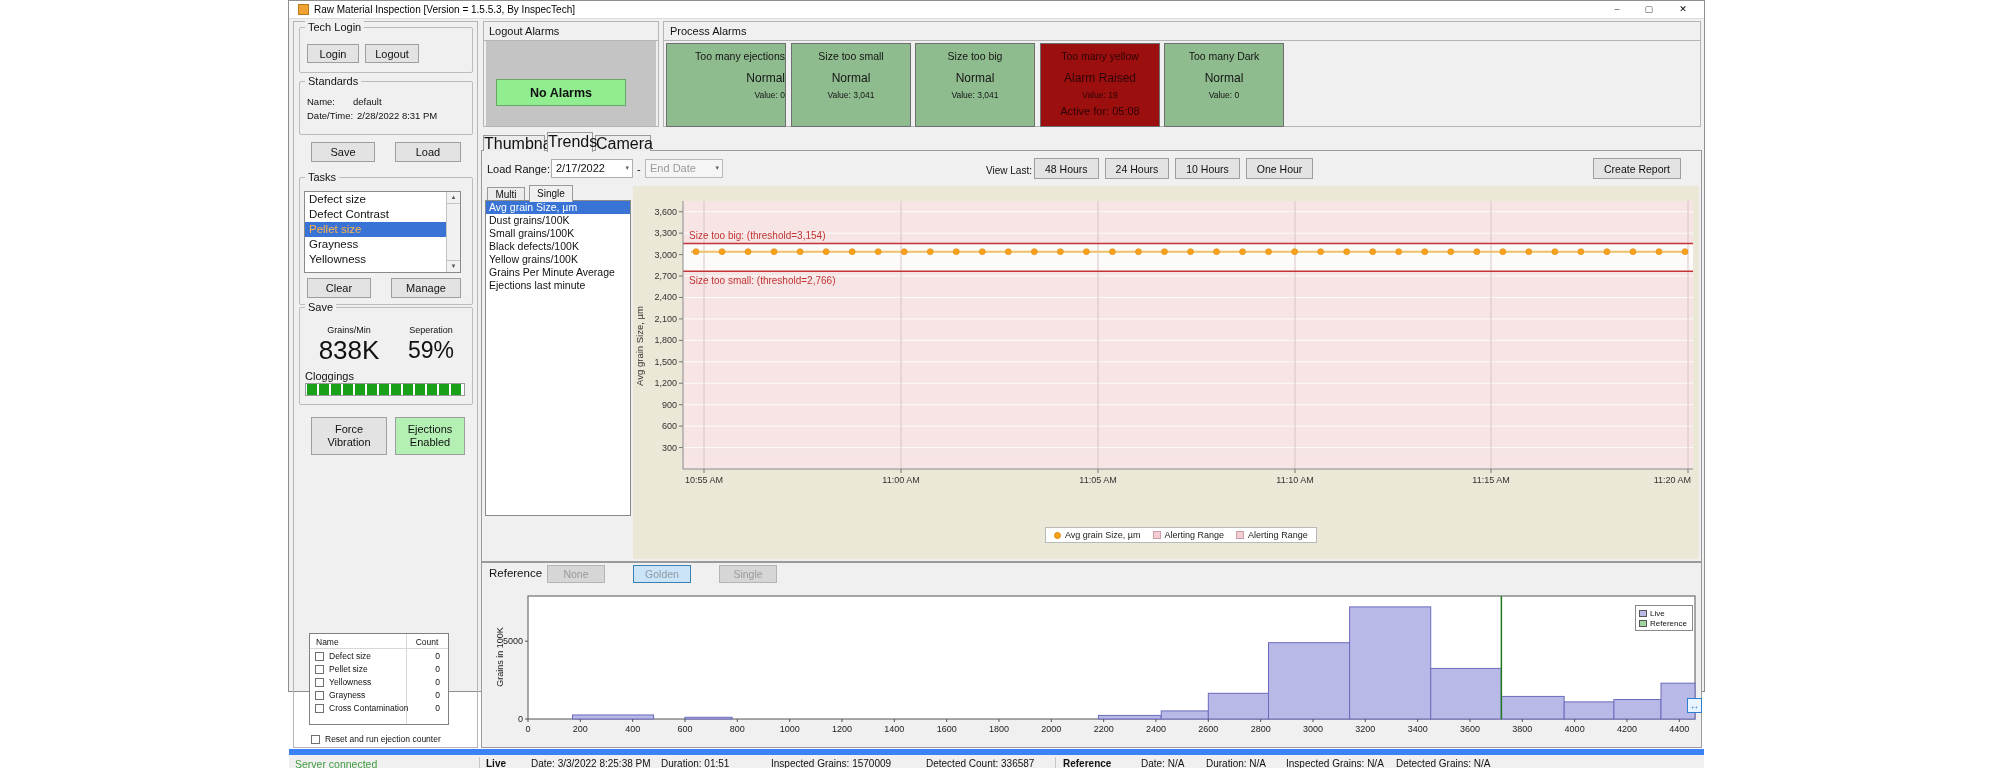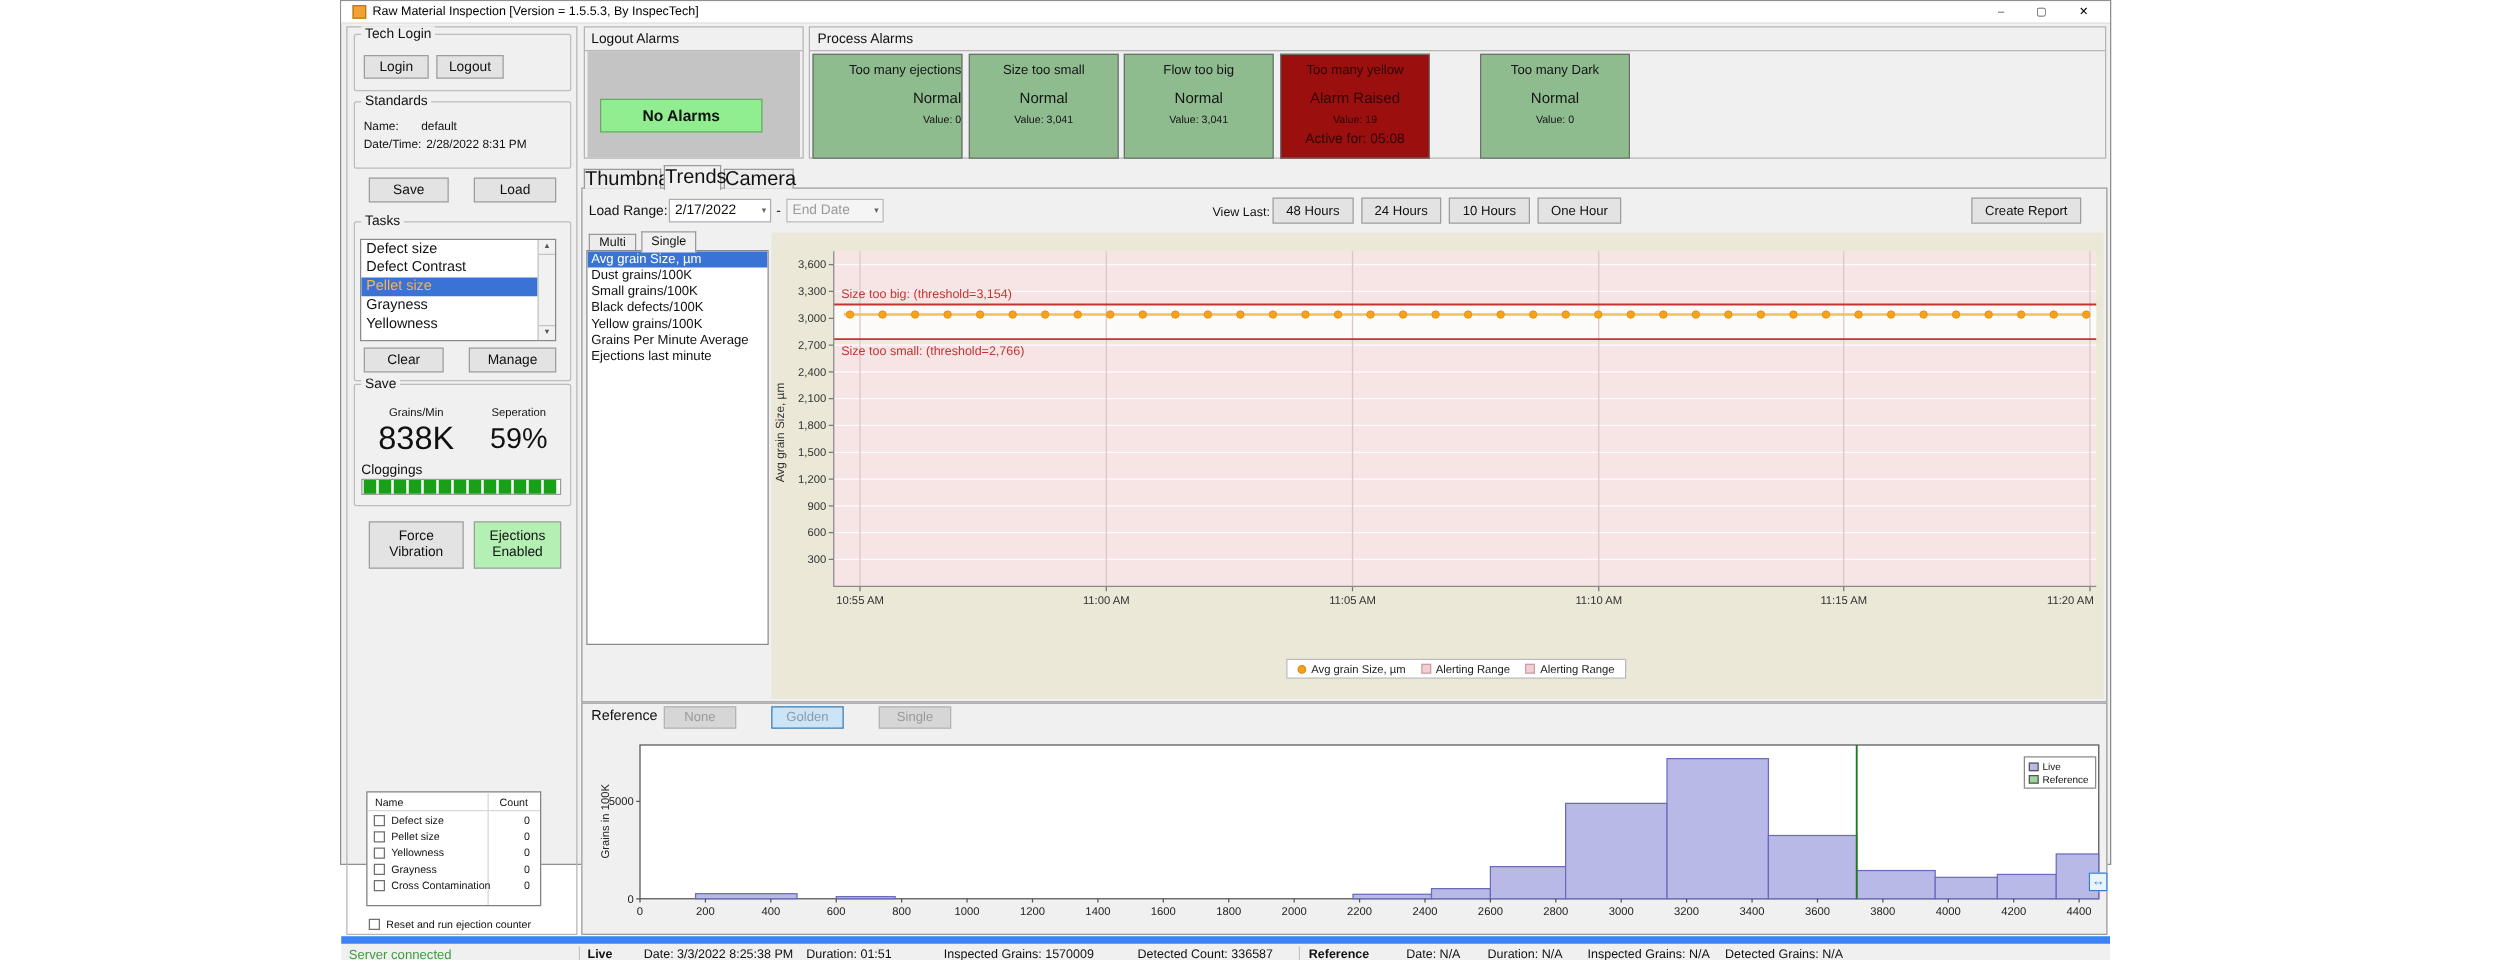--- a/index.html
+++ b/index.html
@@ -1,18 +1,18 @@
 <!DOCTYPE html>
 <html><head>
 <meta charset="utf-8">
 <style>
   html,body{margin:0;padding:0}
   body{width:2000px;height:768px;background:#ffffff;font-family:"Liberation Sans",sans-serif;position:relative;overflow:hidden;color:#111}
   .abs{position:absolute}
-  .window{position:absolute;left:272px;top:0;width:1417px;height:692px;background:#f0f0f0;border:1px solid #8f8f8f;box-sizing:border-box}
+  .window{position:absolute;left:288px;top:0;width:1417px;height:692px;background:#f0f0f0;border:1px solid #8f8f8f;box-sizing:border-box}
   .titlebar{position:absolute;left:0;top:0;width:100%;height:17px;background:#fff;border-bottom:1px solid #dcdcdc}
   .title-text{position:absolute;left:25px;top:3px;font-size:10px;color:#000;white-space:nowrap}
   .appicon{position:absolute;left:9px;top:3px;width:11px;height:11px;background:#f0a232;border:1px solid #b97a1e;box-sizing:border-box}
   .wbtn{position:absolute;top:1px;height:15px;width:32px;text-align:center;font-size:9px;line-height:15px;color:#444}
   .group{position:absolute;border:1px solid #bcbcbc;border-radius:2px}
   .glabel{position:absolute;font-size:11px;background:#f0f0f0;padding:0 3px;white-space:nowrap;z-index:2}
   .btn{position:absolute;background:#e3e3e3;border:1px solid #9e9e9e;font-size:11px;display:flex;align-items:center;justify-content:center;box-sizing:border-box;text-align:center;color:#111}
   .listbox{position:absolute;background:#fff;border:1px solid #8a8a8a;box-sizing:border-box;overflow:hidden}
   .lb-item{white-space:nowrap;overflow:hidden}
   .lb-item.t{height:15px;line-height:15px;padding-left:4px;font-size:11.5px}
@@ -176,31 +176,31 @@
           <div class="t-title">Too many ejections</div>
           <div class="t-status">Normal</div>
           <div class="t-value">Value: 0</div>
         </div>
         <div class="tile normal" style="left: 127px;">
           <div class="t-title">Size too small</div>
           <div class="t-status">Normal</div>
           <div class="t-value">Value: 3,041</div>
         </div>
         <div class="tile normal" style="left: 251px;">
-          <div class="t-title">Flow too big</div>
+          <div class="t-title">Size too big</div>
           <div class="t-status">Normal</div>
           <div class="t-value">Value: 3,041</div>
         </div>
         <div class="tile alarm" style="left: 376px;">
           <div class="t-title">Too many yellow</div>
           <div class="t-status">Alarm Raised</div>
           <div class="t-value">Value: 19</div>
           <div class="t-active">Active for: 05:08</div>
         </div>
-        <div class="tile normal" style="left: 500px; margin-left: 36px;">
+        <div class="tile normal" style="left: 500px;">
           <div class="t-title">Too many Dark</div>
           <div class="t-status">Normal</div>
           <div class="t-value">Value: 0</div>
         </div>
       </div>
   </div>
 
   <div class="abs" style="left:192px;top:149px;width:1221px;height:412px;border:1px solid #9a9a9a;box-sizing:border-box;background:#f0f0f0"></div>
   <div class="tab" style="left:194px;top:134px;width:62px;height:16px;line-height:15px">Thumbnail</div>
   <div class="tab active" style="left:258px;top:131px;width:46px;height:20px;line-height:18px">Trends</div>

